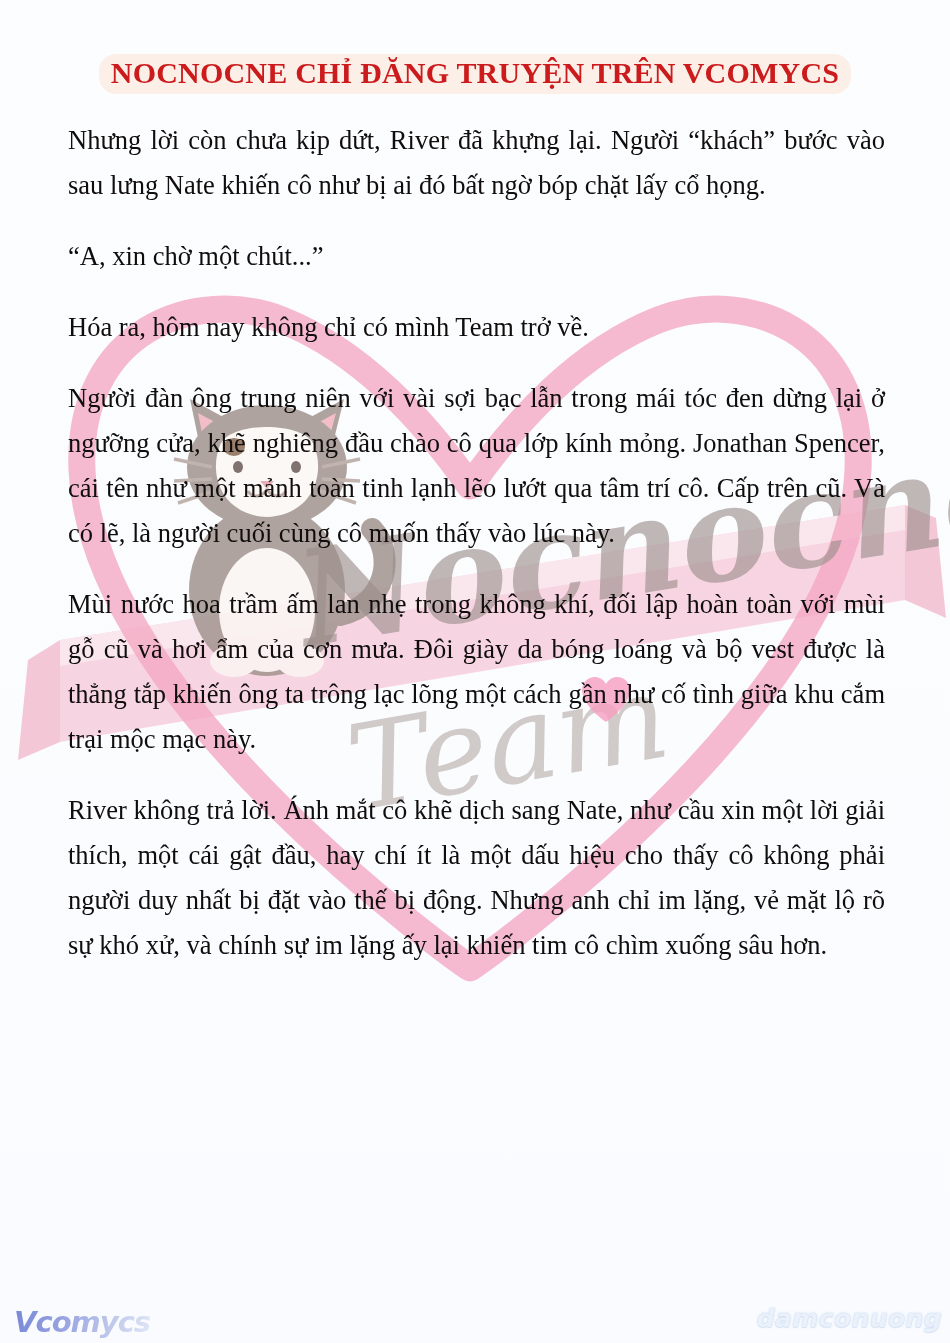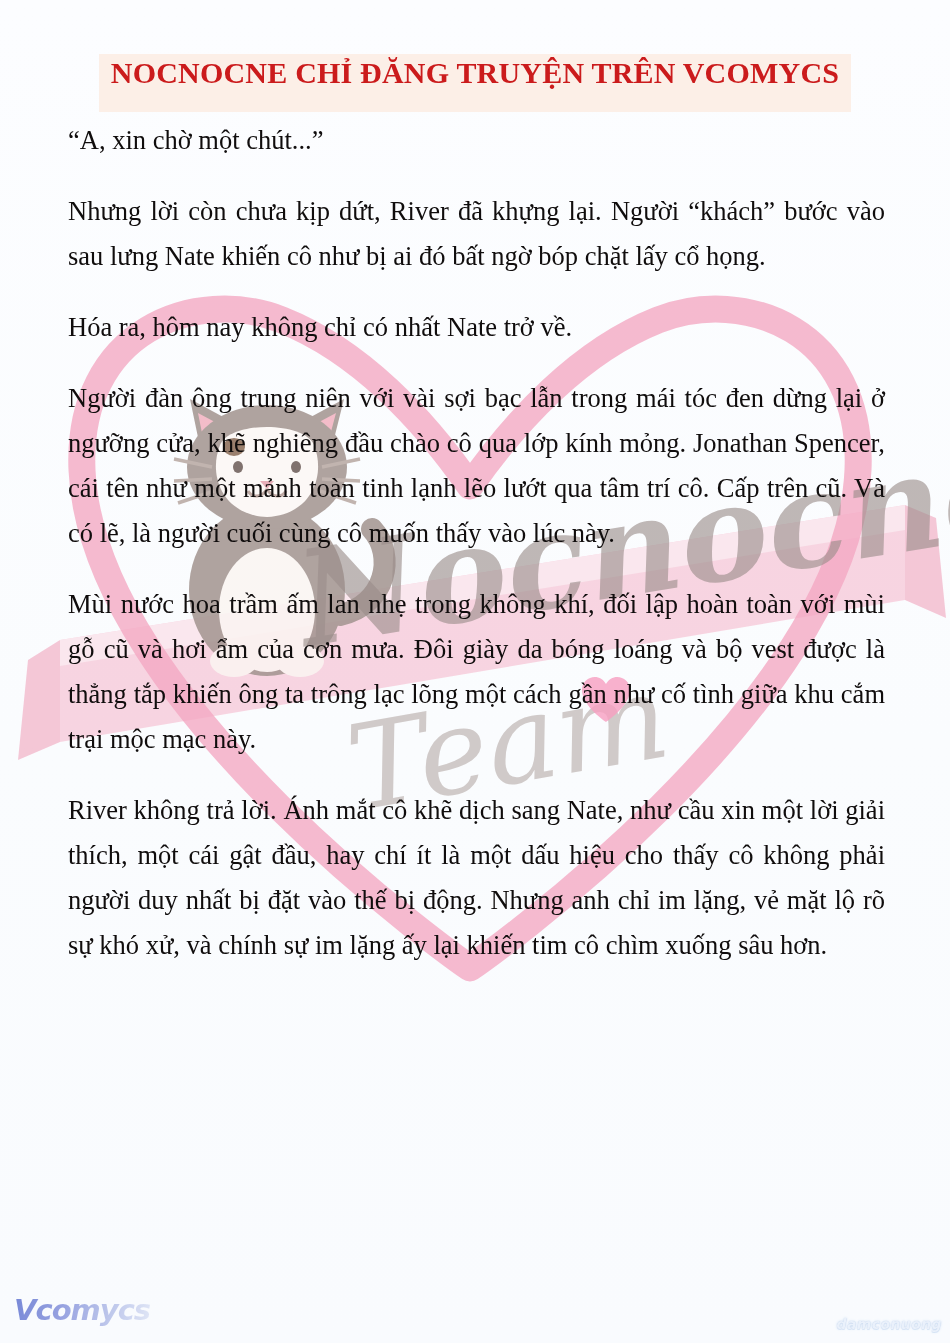--- a/index.html
+++ b/index.html
@@ -35,22 +35,23 @@
 
   .title-wrap {
     position: absolute;
     left: 0; top: 54px;
     width: 950px;
     text-align: center;
   }
   .title-band {
     display: inline-block;
     background: #fcefe7;
-    padding: 3px 12px 23px 12px;
+    padding: 3px 12px 5px 12px;
     line-height: 1.05;
+    border-radius: 17px;
   }
   .title-text {
     color: #cb1b1c;
     font-family: "Liberation Serif", "DejaVu Serif", serif;
     font-weight: bold;
     font-size: 30px;
     letter-spacing: 0.2px;
     white-space: nowrap;
   }
 
@@ -68,21 +69,21 @@
     text-align: justify;
     text-justify: inter-word;
     font-weight: 500;
   }
   .para.single { text-align: left; }
 
   
   .footer-left {
     position: absolute;
     left: 14px;
-    bottom: 16px;
+    bottom: 4px;
     z-index: 3;
   }
   .footer-right {
     position: absolute;
     right: 8px;
     bottom: 10px;
     z-index: 3;
   }
   .vcomycs-logo {
     font-family: "DejaVu Sans", sans-serif;
@@ -93,21 +94,21 @@
     background: linear-gradient(100deg, #6d7fd4 0%, #8e9ade 35%, #b9c3ea 70%, #dfe5f6 100%);
     -webkit-background-clip: text;
     background-clip: text;
     color: transparent;
     opacity: 0.92;
     transform: scaleX(0.92);
     transform-origin: left center;
   }
   .damconuong {
     font-family: "DejaVu Sans", sans-serif;
-    font-size: 14px;
+    font-size: 25px;
     font-weight: bold;
     letter-spacing: 0.4px;
     color: #eaf1fb;
     text-shadow:
       0 0 1px #b9cde8,
       0 0 3px #cfdff3,
       0 1px 0 #dfeaf8;
     opacity: 0.95;
     font-style: italic;
   }
@@ -203,23 +204,23 @@
 
   <div class="content">
 
     <div class="title-wrap">
       <span class="title-band">
         <span class="title-text">NOCNOCNE CHỈ ĐĂNG TRUYỆN TRÊN VCOMYCS</span>
       </span>
     </div>
 
     <div class="body-col">
+      <p class="para">Nhưng lời còn chưa kịp dứt, River đã khựng lại. Người “khách” bước vào sau lưng Nate khiến cô như bị ai đó bất ngờ bóp chặt lấy cổ họng.</p>
       <p class="para single">“A, xin chờ một chút...”</p>
-      <p class="para">Nhưng lời còn chưa kịp dứt, River đã khựng lại. Người “khách” bước vào sau lưng Nate khiến cô như bị ai đó bất ngờ bóp chặt lấy cổ họng.</p>
-      <p class="para single">Hóa ra, hôm nay không chỉ có nhất Nate trở về.</p>
+      <p class="para single">Hóa ra, hôm nay không chỉ có mình Team trở về.</p>
       <p class="para">Người đàn ông trung niên với vài sợi bạc lẫn trong mái tóc đen dừng lại ở ngưỡng cửa, khẽ nghiêng đầu chào cô qua lớp kính mỏng. Jonathan Spencer, cái tên như một mảnh toàn tinh lạnh lẽo lướt qua tâm trí cô. Cấp trên cũ. Và có lẽ, là người cuối cùng cô muốn thấy vào lúc này.</p>
       <p class="para">Mùi nước hoa trầm ấm lan nhẹ trong không khí, đối lập hoàn toàn với mùi gỗ cũ và hơi ẩm của cơn mưa. Đôi giày da bóng loáng và bộ vest được là thẳng tắp khiến ông ta trông lạc lõng một cách gần như cố tình giữa khu cắm trại mộc mạc này.</p>
       <p class="para">River không trả lời. Ánh mắt cô khẽ dịch sang Nate, như cầu xin một lời giải thích, một cái gật đầu, hay chí ít là một dấu hiệu cho thấy cô không phải người duy nhất bị đặt vào thế bị động. Nhưng anh chỉ im lặng, vẻ mặt lộ rõ sự khó xử, và chính sự im lặng ấy lại khiến tim cô chìm xuống sâu hơn.</p>
     </div>
 
   </div>
 
   <div class="footer-left">
     <span class="vcomycs-logo">Vcomycs</span>
   </div>

